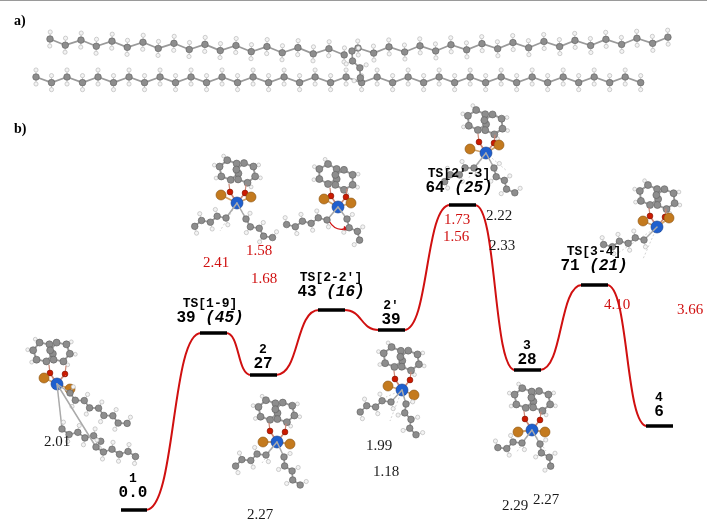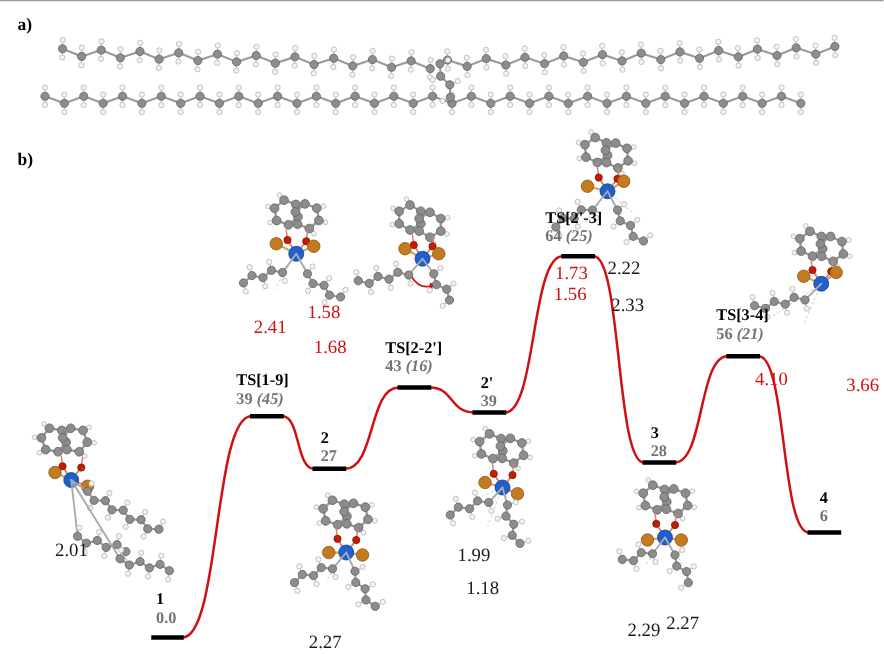--- a/index.html
+++ b/index.html
@@ -1,22 +1,22 @@
 <!DOCTYPE html>
 <html><head>
 <meta charset="utf-8">
 <style>
   html,body{margin:0;padding:0;background:#ffffff;}
   #canvas{position:relative;width:707px;height:523px;background:#fff;overflow:hidden;
           font-family:"Liberation Serif",serif;border-top:1px solid #9a9a9a;}
   #gfx{position:absolute;left:0;top:0;}
   .panel-label{position:absolute;font-weight:bold;font-size:14px;color:#000;}
-  .state{position:absolute;transform:translateX(-50%);line-height:15px;white-space:nowrap;}
+  .state{position:absolute;transform:translateX(-50%);text-align:center;line-height:15px;white-space:nowrap;font-family:Liberation Mono, monospace;}
   .sname{font-weight:bold;font-size:13px;color:#000;}
-  .senergy{font-weight:bold;font-size:13px;color:#737373;}
+  .senergy{font-weight:bold;font-size:16px;color:#000000;}
   .par{font-style:italic;}
   .dist{position:absolute;font-size:15px;font-weight:normal;white-space:nowrap;margin-top:46px;}
   .dist.red{color:#d01010;}
   .dist.blk{color:#1a1a1a;}
 </style>
 </head>
 <body>
 
 <div id="canvas">
 
@@ -1313,21 +1313,21 @@
   <div class="state" style="left:459px;top:165px">
     <div class="sname">TS[2'-3]</div>
     <div class="senergy"><span>64</span> <span class="par">(25)</span></div>
   </div>
   <div class="state" style="left:527px;top:337px">
     <div class="sname">3</div>
     <div class="senergy"><span>28</span></div>
   </div>
   <div class="state" style="left:594px;top:243px">
     <div class="sname">TS[3-4]</div>
-    <div class="senergy"><span>56</span> <span class="par">(21)</span></div>
+    <div class="senergy"><span>71</span> <span class="par">(21)</span></div>
   </div>
   <div class="state" style="left:659px;top:389px">
     <div class="sname">4</div>
     <div class="senergy"><span>6</span></div>
   </div>
 
   <div class="dist blk" style="left:44px;top:386px">2.01</div>
   <div class="dist red" style="left:203px;top:207px">2.41</div>
   <div class="dist red" style="left:246px;top:195px">1.58</div>
   <div class="dist red" style="left:251px;top:223px">1.68</div>

